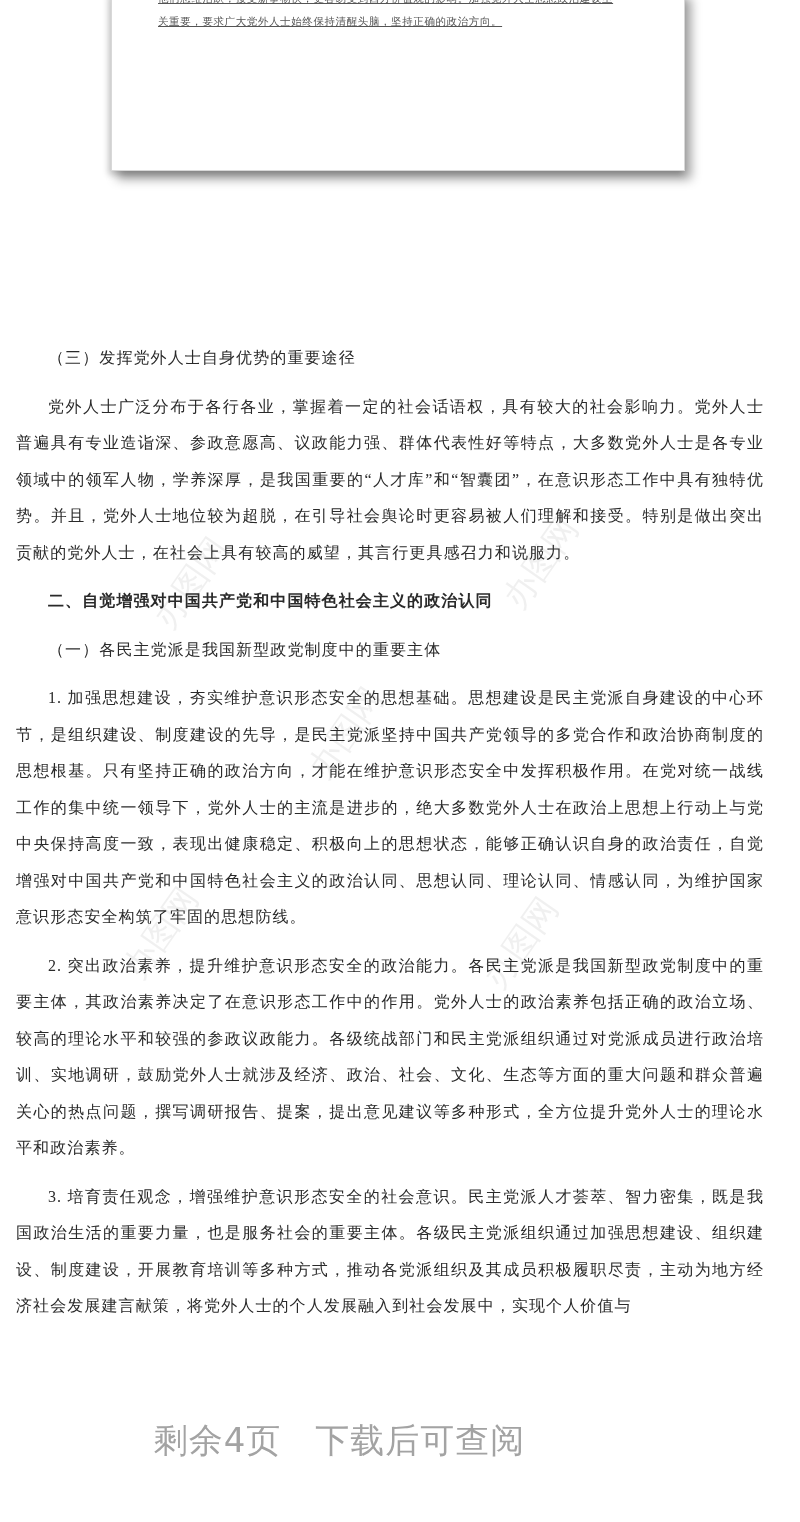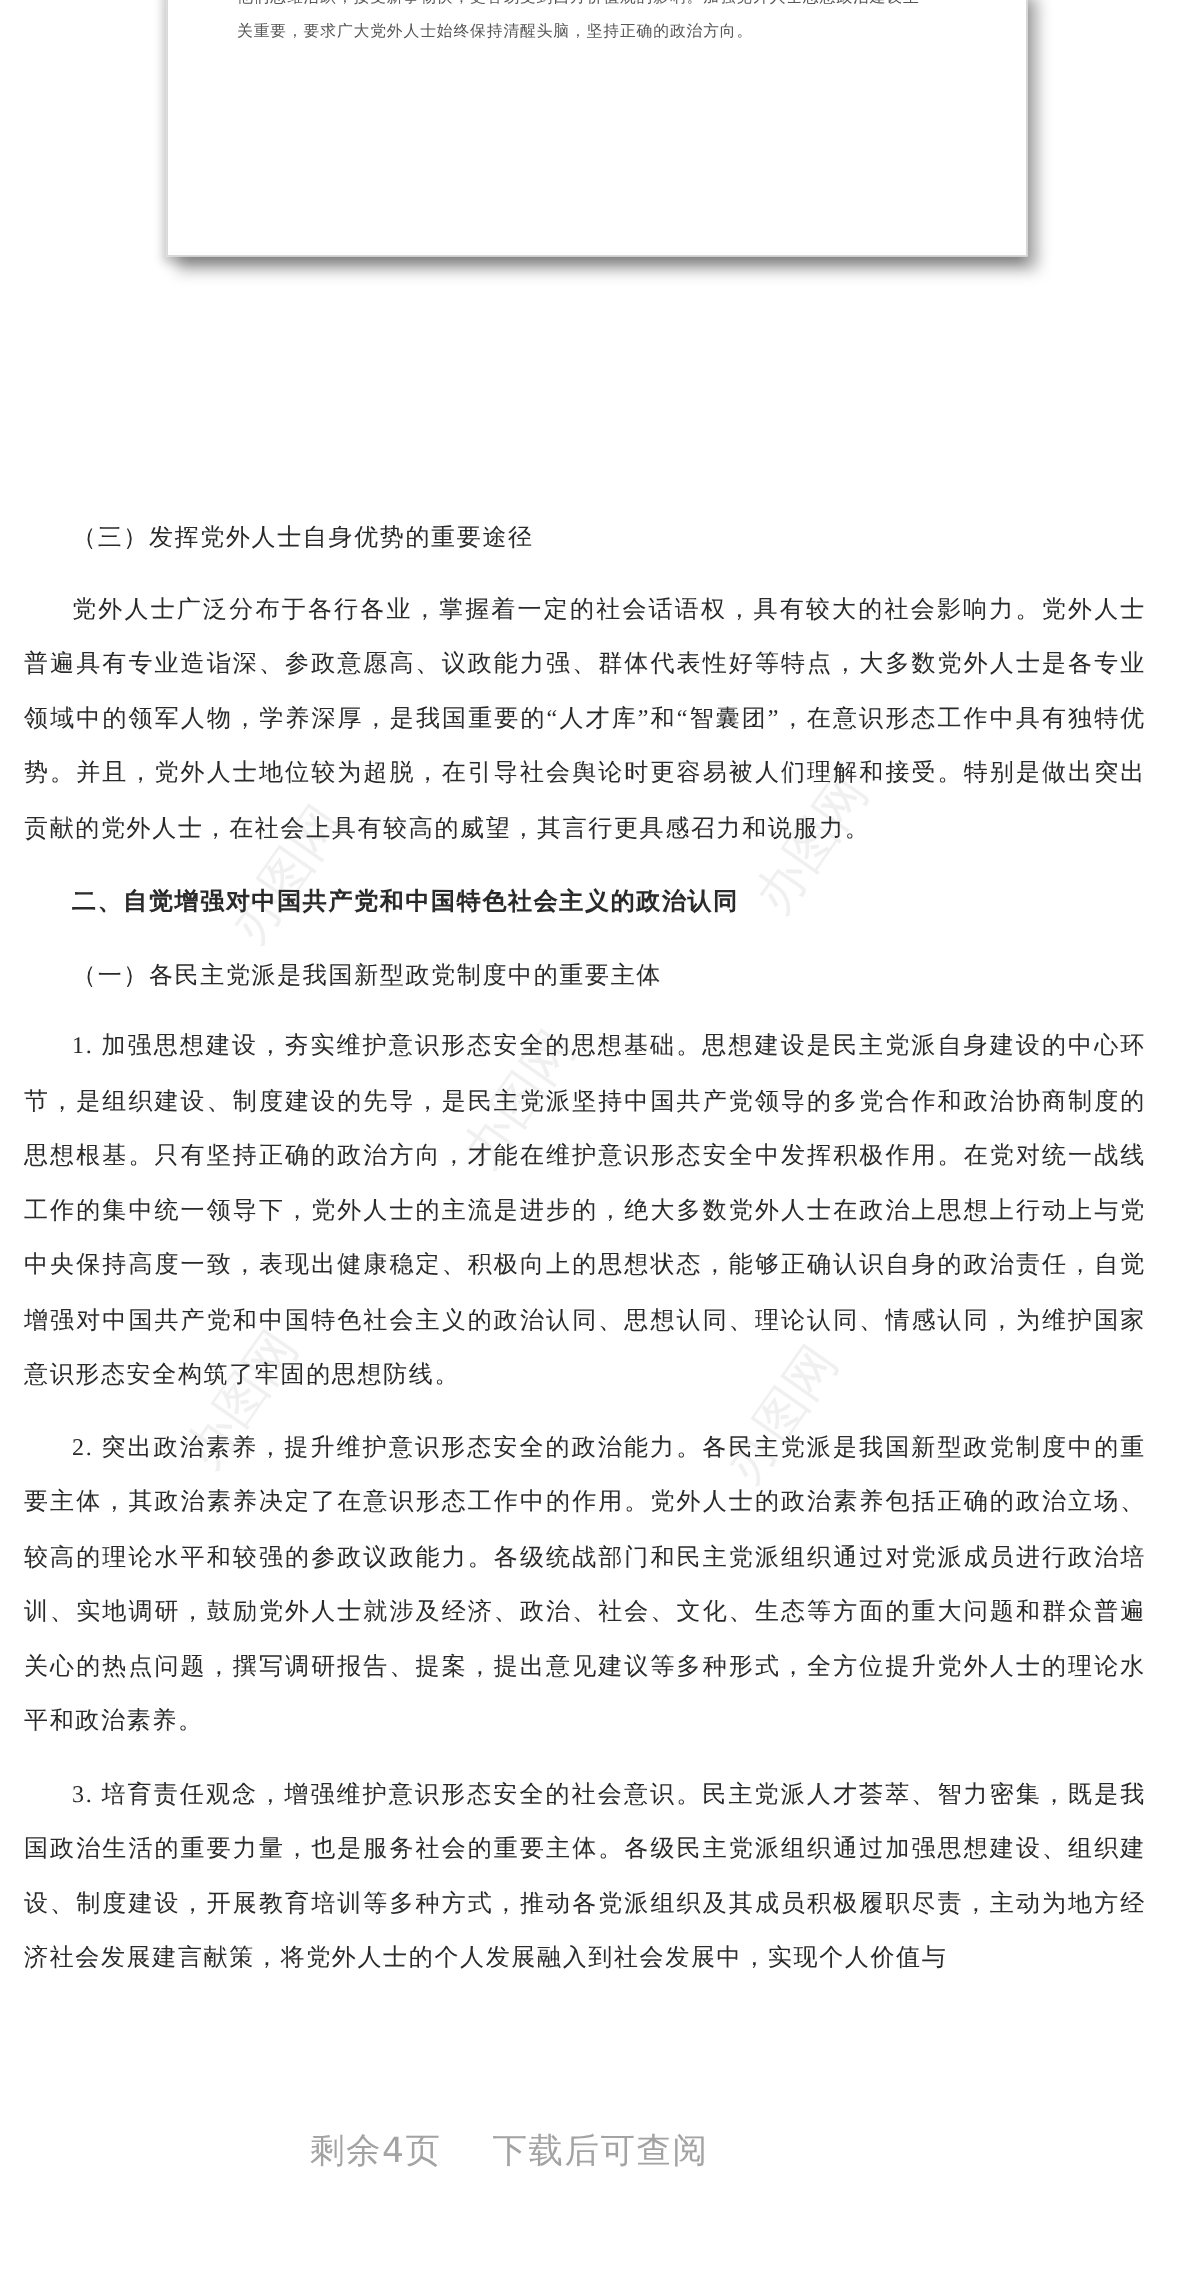--- a/index.html
+++ b/index.html
@@ -25,21 +25,21 @@
     .card-text {
       position: absolute;
       left: 46px;
       top: 4px;
       width: 490px;
       font-size: 10.5px;
       line-height: 23px;
       color: #555;
       letter-spacing: 0.6px;
     }
-    .card-text p { margin: 0; white-space: nowrap; overflow: hidden; }
+    .card-text p { margin: 0; white-space: nowrap; overflow: hidden; text-decoration: underline; }
     .card-text p.first { margin-top: -8px; }
 
     .doc {
       position: absolute;
       left: 16px;
       top: 340px;
       width: 748px;
       font-size: 16px;
       line-height: 36.5px;
       letter-spacing: 1.1px;
@@ -73,21 +73,21 @@
       white-space: nowrap;
     }
 
     .more-banner {
       position: absolute;
       left: 0;
       top: 1418px;
       width: 679px;
       text-align: center;
       font-family: "DejaVu Sans", "Liberation Sans", sans-serif;
-      font-size: 23px;
+      font-size: 34px;
       color: #a3a3a3;
       letter-spacing: 1px;
     }
     .more-banner span + span { margin-left: 34px; }
   </style>
 </head>
 <body>
 
 <div class="page-card">
   <div class="card-text">

